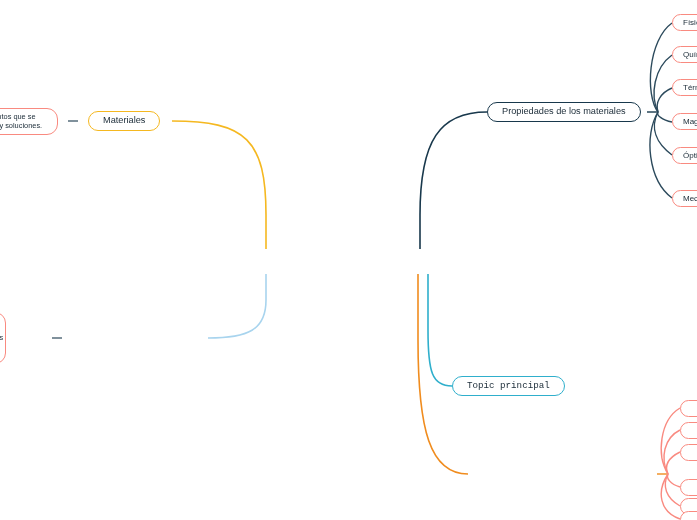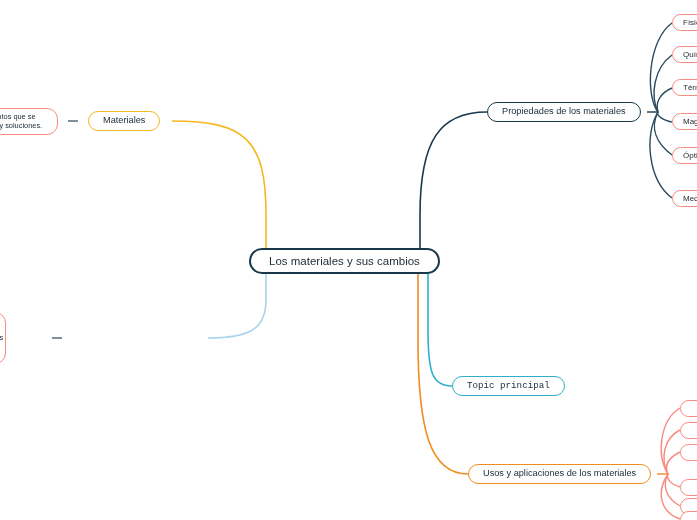--- a/index.html
+++ b/index.html
@@ -118,23 +118,20 @@
     <path d="M 668 474 C 664 465 668 458 680 452" fill="none" stroke="#f98a80" stroke-width="1.4"></path>
     <path d="M 668 474 C 666 478 670 484 680 487" fill="none" stroke="#f98a80" stroke-width="1.4"></path>
     <path d="M 668 474 C 662 486 666 498 680 506" fill="none" stroke="#f98a80" stroke-width="1.4"></path>
     <path d="M 668 474 C 656 492 660 512 680 519" fill="none" stroke="#f98a80" stroke-width="1.4"></path>
 
     <path d="M 78 121 L 68 121" fill="none" stroke="#3c5666" stroke-width="1.3"></path>
 
     <path d="M 62 338 L 52 338" fill="none" stroke="#3c5666" stroke-width="1.3"></path>
   </svg>
 
-  <div class="node root" style="left:249px; top:248px;">
-    <span class="node-label">Los materiales y sus cambios</span>
-  </div>
 
   <div class="node branch navy" style="left:487px; top:102px;">
     <span class="node-label">Propiedades de los materiales</span>
   </div>
 
   <div class="node leaf" style="left:672px; top:14px;">
     <span class="node-label">Físicas</span>
   </div>
   <div class="node leaf" style="left:672px; top:46px;">
     <span class="node-label">Químicas</span>
@@ -162,23 +159,20 @@
 
 
   <div class="node leaf multiline" style="left:-36px; top:312px; width:42px; height:52px;">
     <span class="node-label">Cambios</span>
   </div>
 
   <div class="node branch cyan" style="left:452px; top:376px;font-family:Liberation Mono, monospace;">
     <span class="node-label">Topic principal</span>
   </div>
 
-  <div class="node branch orange" style="left:468px; top:464px;">
-    <span class="node-label">Usos y aplicaciones de los materiales</span>
-  </div>
 
   <div class="node leaf" style="left:680px; top:400px; width:40px;">
     <span class="node-label"></span>
   </div>
   <div class="node leaf" style="left:680px; top:422px; width:40px;">
     <span class="node-label"></span>
   </div>
   <div class="node leaf" style="left:680px; top:444px; width:40px;">
     <span class="node-label"></span>
   </div>

